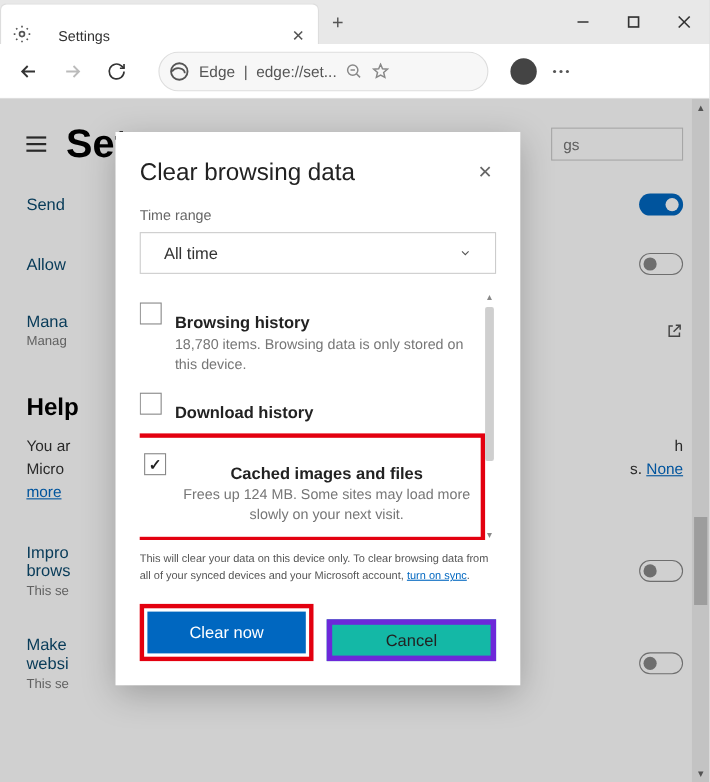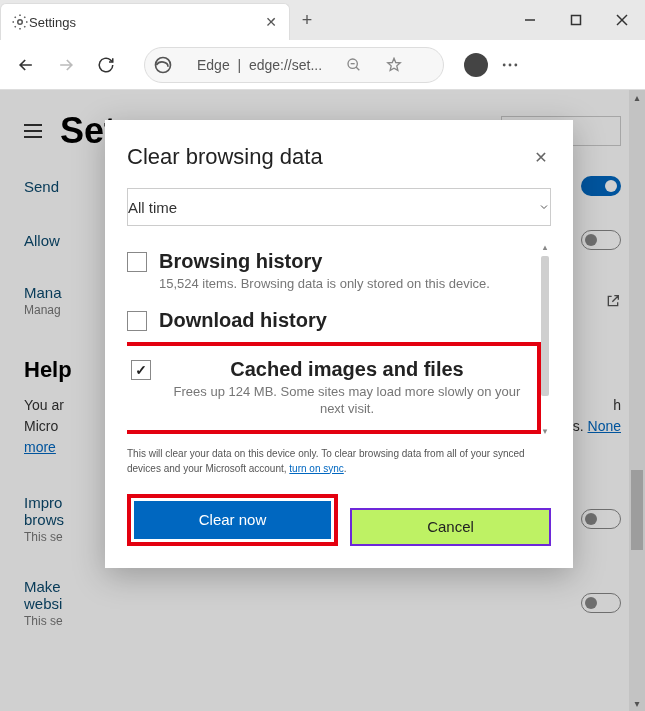--- a/index.html
+++ b/index.html
@@ -1,32 +1,32 @@
 <!DOCTYPE html>
 <html><head>
 <meta charset="utf-8">
 <style>
   * { box-sizing: border-box; margin: 0; padding: 0; font-family: "Segoe UI", Arial, sans-serif; }
   body { width: 645px; height: 711px; background: #f0f0f0; position: relative; overflow: hidden; }
   
   
   .titlebar { height: 40px; background: #e8e8e8; display: flex; align-items: stretch; }
-  .tab { display: flex; align-items: center; background: #fff; border-radius: 6px 6px 0 0; padding: 0 10px; margin-top: 3px; gap: 0; width: 290px; border: 1px solid #ddd; border-bottom: none; }
+  .tab { display: flex; align-items: flex-end; background: #fff; border-radius: 6px 6px 0 0; padding: 0 10px; margin-top: 3px; gap: 24px; width: 290px; border: 1px solid #ddd; border-bottom: none; }
   .tab .icon { width: 18px; height: 18px; display: flex; align-items: center; justify-content: center; }
   .tab .label { font-size: 13px; flex: 1; color: #333; }
   .tab .close { width: 16px; height: 16px; display: flex; align-items: center; justify-content: center; font-size: 14px; color: #555; cursor: pointer; }
   .newtab { width: 34px; display: flex; align-items: center; justify-content: center; color: #555; font-size: 18px; cursor: pointer; }
   .winbtns { margin-left: auto; display: flex; }
   .winbtn { width: 46px; display: flex; align-items: center; justify-content: center; color: #333; cursor: pointer; }
   
   
   .toolbar { height: 50px; background: #fff; display: flex; align-items: center; padding: 0 8px; gap: 4px; border-bottom: 1px solid #ddd; }
   .tbtn { width: 36px; height: 36px; display: flex; align-items: center; justify-content: center; border-radius: 4px; cursor: pointer; color: #333; }
   .tbtn.disabled { color: #bbb; }
-  .addr { flex: 1; display: flex; align-items: center; background: #f7f7f7; border: 1px solid #ddd; border-radius: 18px; height: 36px; padding: 0 8px; gap: 24px; max-width: 300px; }
+  .addr { flex: 1; display: flex; align-items: center; background: #f7f7f7; border: 1px solid #ddd; border-radius: 18px; height: 36px; padding: 0 8px; gap: 8px; max-width: 300px; }
   .addr .eicon { width: 20px; height: 20px; }
   .addr .atext { font-size: 14px; color: #555; white-space: nowrap; overflow: hidden; }
   .avatar { width: 24px; height: 24px; border-radius: 50%; background: #444; }
   
   
   .page { position: absolute; top: 90px; left: 0; right: 0; bottom: 0; background: #fff; filter: brightness(0.93); }
   .page-inner { padding: 20px 24px; }
   .page-head { display: flex; align-items: center; gap: 18px; }
   .hamb { display: flex; flex-direction: column; gap: 4px; }
   .hamb div { width: 18px; height: 2px; background: #333; }
@@ -45,49 +45,49 @@
   .link { color: #0067c0; text-decoration: underline; cursor: pointer; }
   .ext-icon { width: 16px; height: 16px; }
   .page-scroll { position: absolute; right: 0; top: 0; bottom: 0; width: 16px; background: #f0f0f0; }
   .page-scroll .thumb { position: absolute; left: 2px; right: 2px; top: 380px; height: 80px; background: #c0c0c0; }
   .page-scroll .arr { position: absolute; left: 0; right: 0; text-align: center; font-size: 10px; color: #666; }
   
   
   .overlay { position: absolute; top: 90px; left: 0; right: 0; bottom: 0; background: rgba(0,0,0,0.12); }
   
   
-  .dialog { position: absolute; top: 120px; left: 105px; width: 468px; background: #fff; box-shadow: 0 8px 30px rgba(0,0,0,0.25); padding: 24px 22px 22px 22px; }
+  .dialog { position: absolute; top: 120px; left: 105px; width: 368px; background: #fff; box-shadow: 0 8px 30px rgba(0,0,0,0.25); padding: 24px 22px 22px 22px; }
   .dlg-head { display: flex; justify-content: space-between; align-items: center; margin-bottom: 18px; }
   .dlg-title { font-size: 22px; font-weight: 400; color: #222; }
   .dlg-close { width: 20px; height: 20px; display: flex; align-items: center; justify-content: center; cursor: pointer; color: #666; font-size: 16px; }
   .field-label { font-size: 13px; color: #666; margin-bottom: 8px; }
-  .select { border: 1px solid #ccc; height: 38px; display: flex; align-items: center; justify-content: space-between; padding: 0 0; font-size: 15px; color: #333; cursor: pointer; margin-bottom: 16px; }
+  .select { border: 1px solid #ccc; height: 38px; display: flex; align-items: center; justify-content: space-between; padding: 0 21px; font-size: 15px; color: #333; cursor: pointer; margin-bottom: 16px; }
   .chev { width: 12px; height: 12px; }
   
   .list-wrap { position: relative; }
   .list { max-height: 226px; overflow: hidden; padding-right: 16px; }
   .list-scroll { position: absolute; right: 0; top: 0; bottom: 0; width: 12px; }
   .list-scroll .thumb { position: absolute; left: 2px; right: 2px; top: 14px; height: 140px; background: #cfcfcf; border-radius: 2px; }
   .list-scroll .arr { position: absolute; left: 0; right: 0; text-align: center; font-size: 9px; color: #888; }
   
   .opt { display: flex; gap: 12px; padding: 8px 0; }
   .opt .cb { width: 20px; height: 20px; border: 1px solid #888; flex-shrink: 0; margin-top: 2px; display: flex; align-items: center; justify-content: center; cursor: pointer; }
   .opt .cb.checked::after { content: "✓"; font-size: 14px; color: #222; font-weight: bold; }
   .opt .txt { flex: 1; }
-  .opt .name { font-size: 20px; font-weight: 600; color: #222; }
+  .opt .name { font-size: 15px; font-weight: 600; color: #222; margin-top: 12px; }
   .opt .desc { font-size: 13px; color: #767676; margin-top: 2px; line-height: 1.35; }
   
   .highlight { border: 4px solid #e3000f; padding: 4px 6px; margin: 2px -6px; text-align: center; }
   
   .note { font-size: 10px; color: #555; line-height: 1.5; margin-top: 10px; }
   
   .btn-row { display: flex; gap: 12px; margin-top: 18px; align-items: flex-end; }
   .btn { flex: 1; height: 38px; display: flex; align-items: center; justify-content: center; font-size: 15px; cursor: pointer; }
   .btn.primary { background: #0067c0; color: #fff; }
-  .btn.secondary { background: #bef264; color: #222; border: 2px solid #6d28d9; }
+  .btn.secondary { background: #14b8a6; color: #222; border: 5px solid #6d28d9; }
   .btn-hl { border: 4px solid #e3000f; padding: 3px; flex: 1; display: flex; }
   .btn-hl .btn { flex: 1; }
   
   svg { display: block; }
 </style>
 </head>
 <body>
 
 <div class="titlebar">
   <div class="tab">
@@ -249,36 +249,37 @@
 </div>
 
 <div class="overlay"></div>
 
 <div class="dialog">
   <div class="dlg-head">
     <div class="dlg-title">Clear browsing data</div>
     <div class="dlg-close">✕</div>
   </div>
 
+  <div class="field-label">Time range</div>
   <div class="select">
     <span>All time</span>
     <span class="chev">
         <svg viewBox="0 0 24 24" width="12" height="12" fill="none" stroke="#555" stroke-width="2">
           <path d="M6 9l6 6 6-6"></path>
         </svg>
       </span>
   </div>
 
   <div class="list-wrap">
     <div class="list">
       <div class="opt">
         <div class="cb"></div>
         <div class="txt">
           <div class="name">Browsing history</div>
-          <div class="desc">15,524 items. Browsing data is only stored on this device.</div>
+          <div class="desc">18,780 items. Browsing data is only stored on this device.</div>
         </div>
       </div>
       <div class="opt">
         <div class="cb"></div>
         <div class="txt">
           <div class="name">Download history</div>
         </div>
       </div>
       <div class="highlight">
         <div class="opt">

